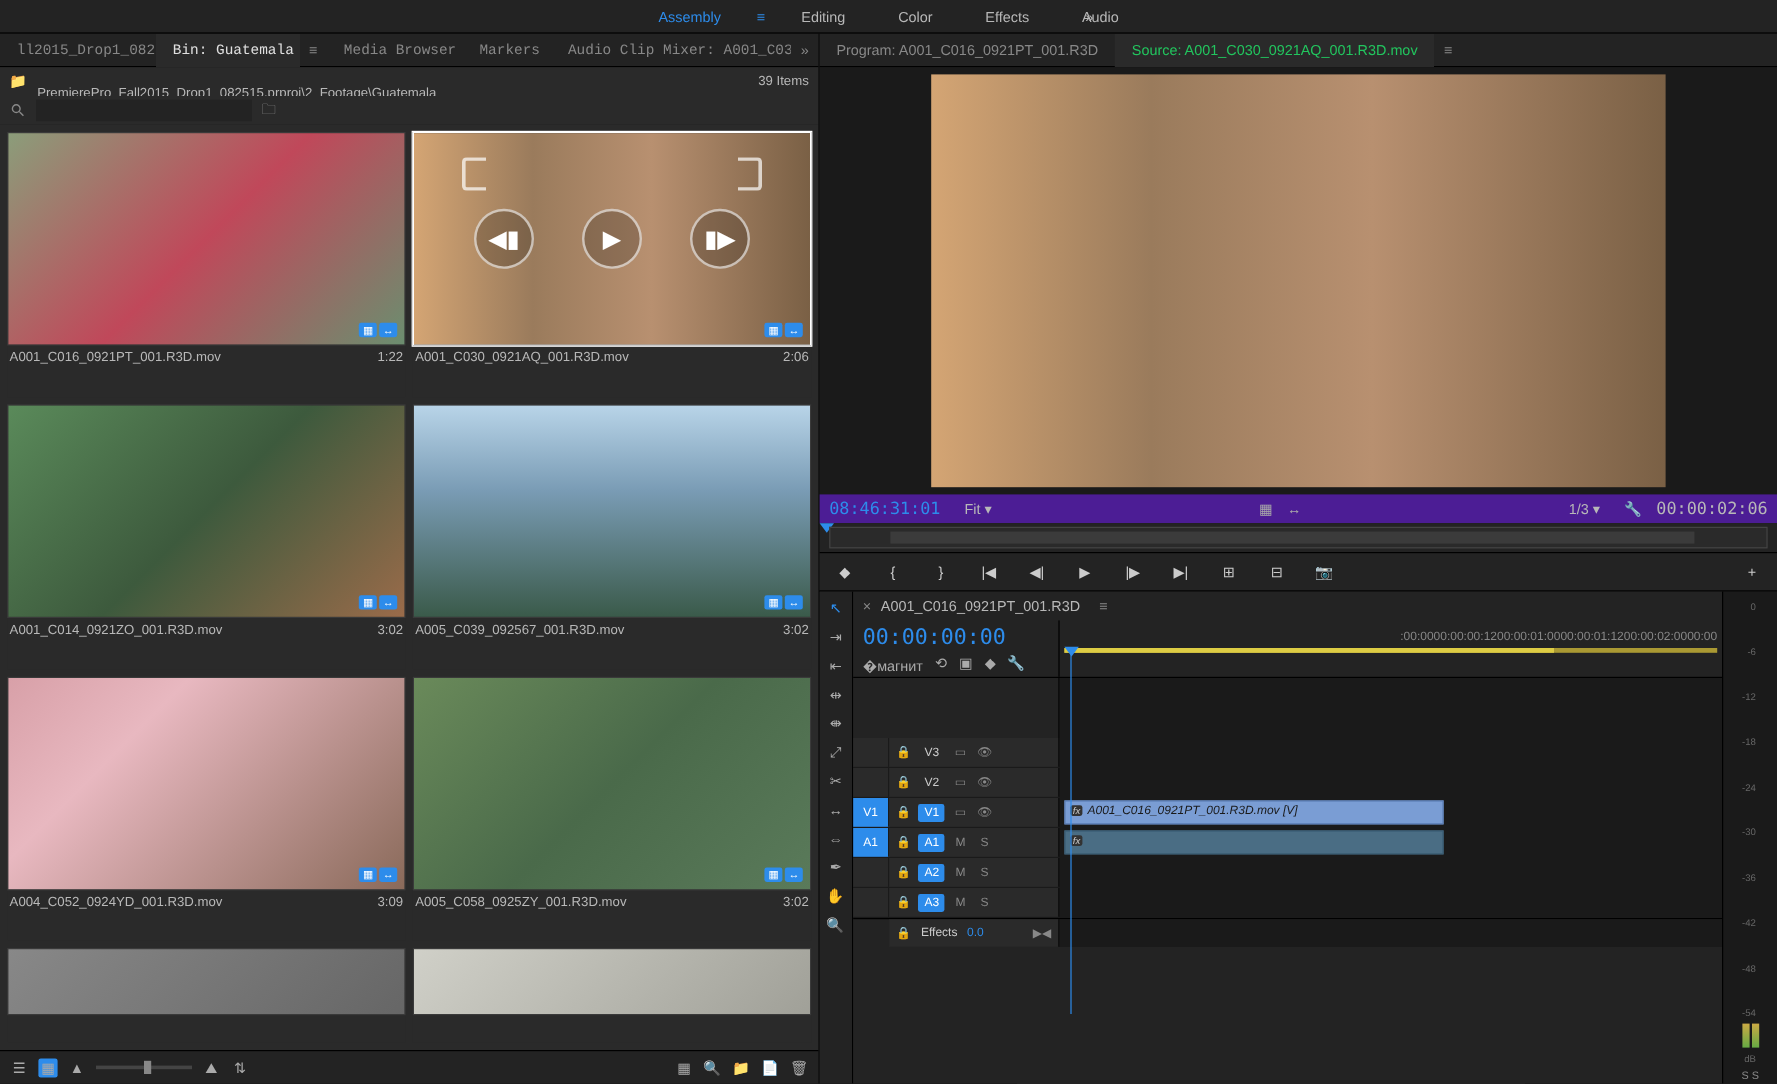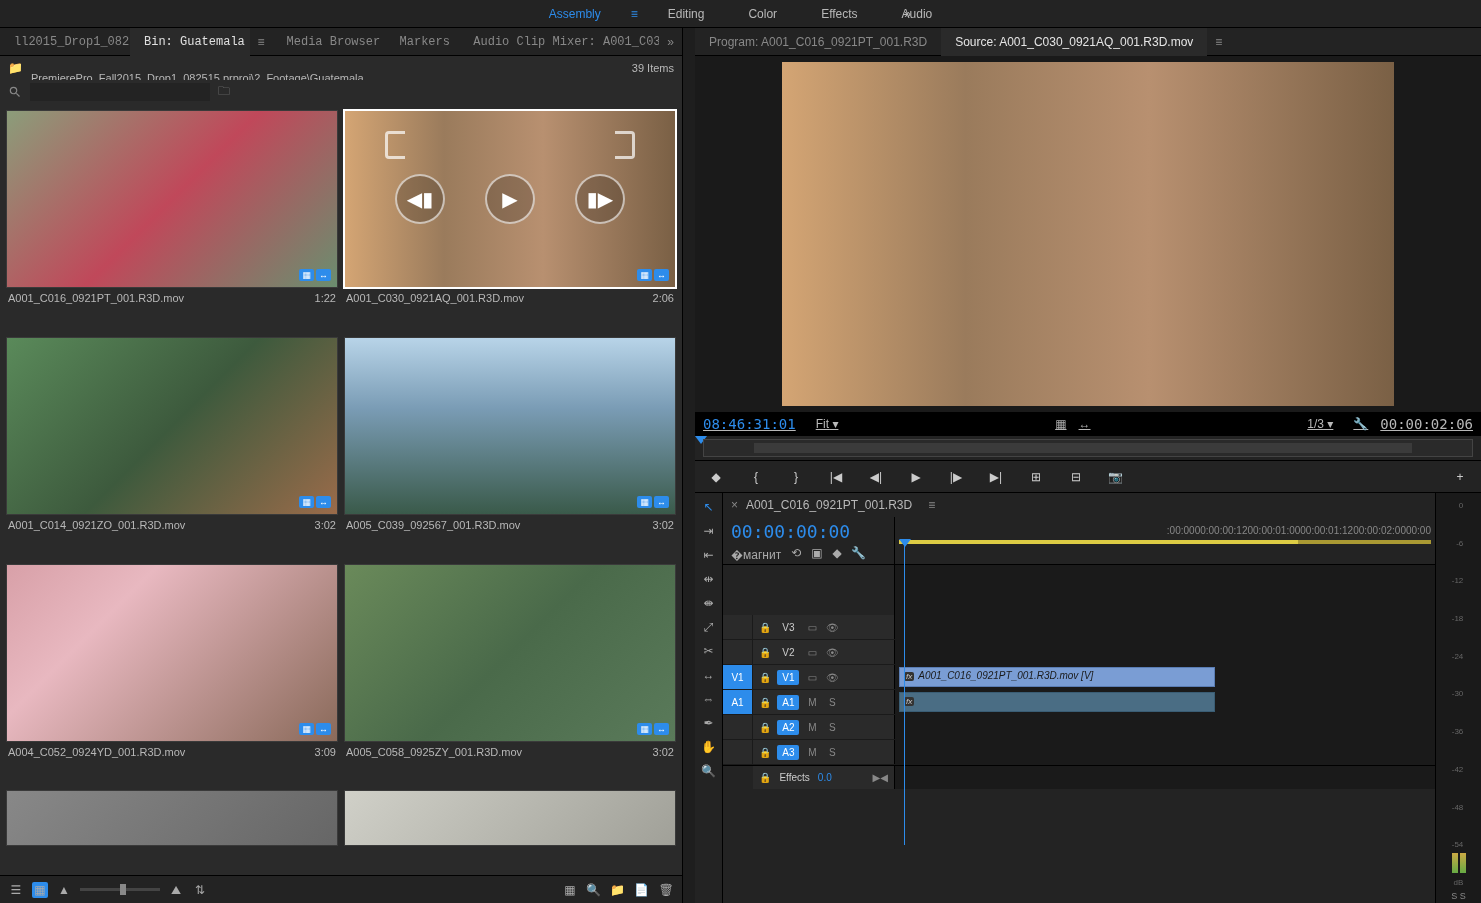--- a/index.html
+++ b/index.html
@@ -6,21 +6,21 @@
 body { background: #1e1e1e; color: #b8b8b8; font-size: 12px; overflow: hidden; width: 1481px; height: 903px; }
 
 .workspace-tabs { height: 28px; display: flex; align-items: center; justify-content: center; background: #232323; border-bottom: 1px solid #000; position: relative; }
 .workspace-tabs .tab { padding: 0 22px; color: #b8b8b8; cursor: pointer; height: 28px; line-height: 28px; }
 .workspace-tabs .tab.active { color: #2d8ceb; }
 .workspace-tabs .menu-ic { color: #2d8ceb; padding: 0 8px; cursor: pointer; }
 .workspace-tabs .overflow { position: absolute; right: 570px; color: #b8b8b8; cursor: pointer; }
 
 .main { display: flex; height: 875px; }
 .left { width: 683px; display: flex; flex-direction: column; border-right: 1px solid #000; }
-.right { flex: 1; display: flex; flex-direction: column; margin-left: 12px; }
+.right { flex: 1; display: flex; flex-direction: column; }
 
 .panel-tabs { height: 28px; background: #232323; display: flex; align-items: center; border-bottom: 1px solid #000; }
 .panel-tabs .ptab { padding: 0 14px; height: 28px; line-height: 28px; color: #888; cursor: pointer; white-space: nowrap; overflow: hidden; font-family: Liberation Mono, monospace; }
 .panel-tabs .ptab.active { background: #2a2a2a; color: #e0e0e0; }
 .panel-tabs .menu-btn { padding: 0 8px; color: #888; cursor: pointer; }
 .panel-tabs .overflow-btn { padding: 0 8px; color: #888; cursor: pointer; }
 
 .breadcrumb-bar { height: 24px; background: #2a2a2a; display: flex; align-items: center; padding: 0 8px; justify-content: space-between; }
 .breadcrumb-bar .folder-icon { margin-right: 8px; color: #aaa; }
 .breadcrumb-bar .path { color: #b8b8b8; font-size: 11px; margin-top: 20px; }
@@ -55,27 +55,27 @@
 
 .bottom-bar { height: 28px; background: #232323; display: flex; align-items: center; padding: 0 8px; gap: 8px; border-top: 1px solid #000; }
 .bottom-bar .ic { width: 16px; height: 16px; cursor: pointer; display:flex; align-items:center; justify-content:center; color:#aaa;}
 .bottom-bar .ic.active { background: #2d8ceb; border-radius:2px;}
 .bottom-bar .slider { width: 80px; height: 3px; background: #444; position: relative; }
 .bottom-bar .slider::after { content:''; position:absolute; top:-4px; left:40px; width:6px; height:11px; background:#888; }
 .bottom-bar .spacer { flex: 1; }
 
 .monitor-tabs { height: 28px; background: #232323; display: flex; align-items: center; border-bottom: 1px solid #000; }
 .monitor-tabs .mtab { padding: 0 14px; height: 28px; line-height: 28px; color: #888; cursor: pointer; }
-.monitor-tabs .mtab.active { background: #2a2a2a; color: #e5e5e5; }
+.monitor-tabs .mtab.active { background: #2a2a2a; color: #22c55e; }
 
 .monitor { flex: 0 0 416px; background: #1a1a1a; display: flex; flex-direction: column; }
 .monitor-view { flex: 1; background: #1a1a1a; display: flex; align-items: center; justify-content: center; padding: 6px 0;}
 .monitor-img { width: 612px; height: 344px; background: linear-gradient(90deg, #d4a574 0%, #9a7b5c 30%, #b89070 60%, #7a6045 100%); }
 
-.monitor-ctrl { height: 24px; display: flex; align-items: center; padding: 0 8px; gap: 12px; background: #000000; text-decoration: underline; }
+.monitor-ctrl { height: 24px; display: flex; align-items: center; padding: 0 8px; gap: 12px; background: #4c1d95; }
 .monitor-ctrl .tc { color: #2d8ceb; font-size: 14px; font-family: monospace; }
 .monitor-ctrl .zoom { color: #b8b8b8; cursor: pointer; padding: 0 8px; }
 .monitor-ctrl .spacer { flex: 1; }
 .monitor-ctrl .ic { color: #aaa; cursor:pointer; }
 
 .monitor-ruler { height: 24px; background: #232323; position: relative; padding: 0 8px; }
 .monitor-ruler .track { height: 18px; background: #2a2a2a; margin: 3px 0; position: relative; border:1px solid #444;}
 .monitor-ruler .playhead { position: absolute; left: 0; top: 0; width: 0; height: 0; border-left: 6px solid transparent; border-right: 6px solid transparent; border-top: 8px solid #2d8ceb; }
 .monitor-ruler .inout { position:absolute; left:50px; right:60px; top:3px; bottom:3px; background: rgba(100,100,100,0.3); }
 

